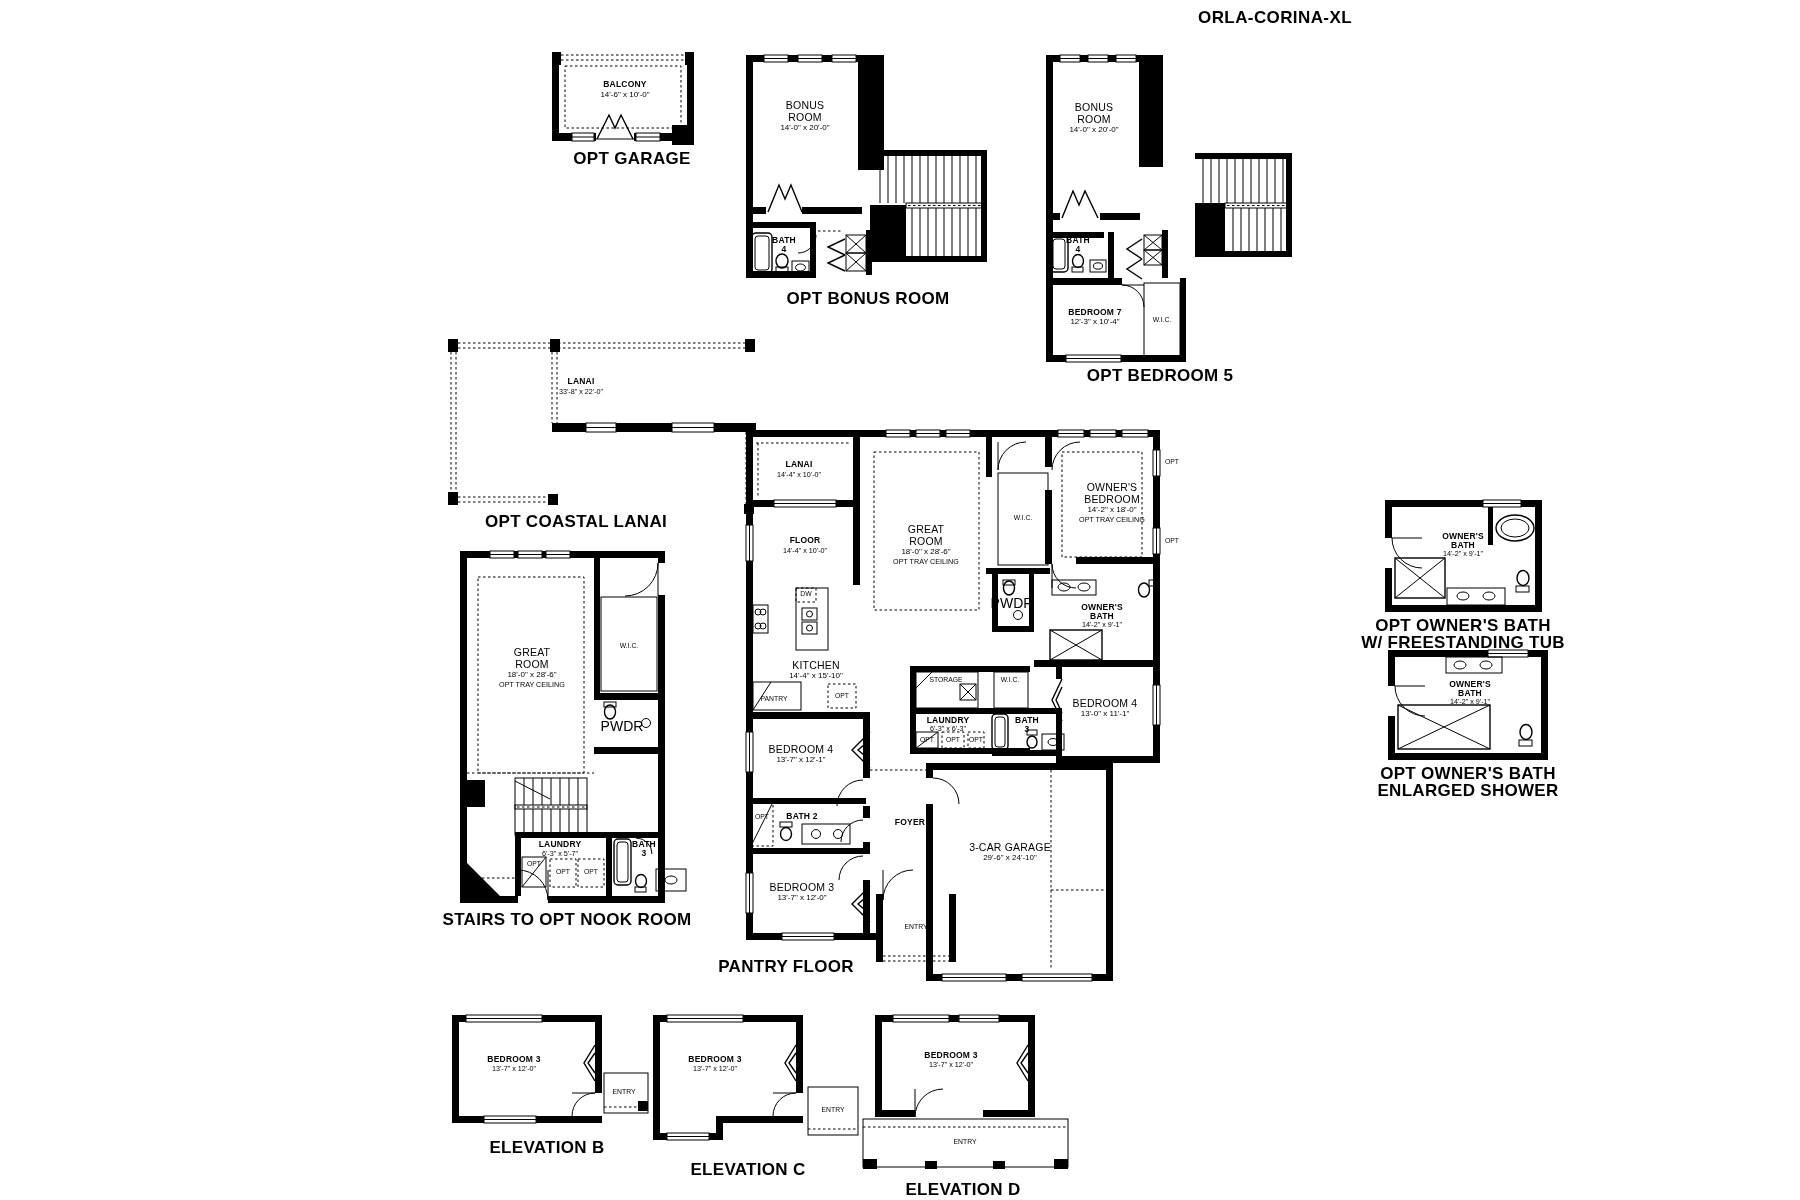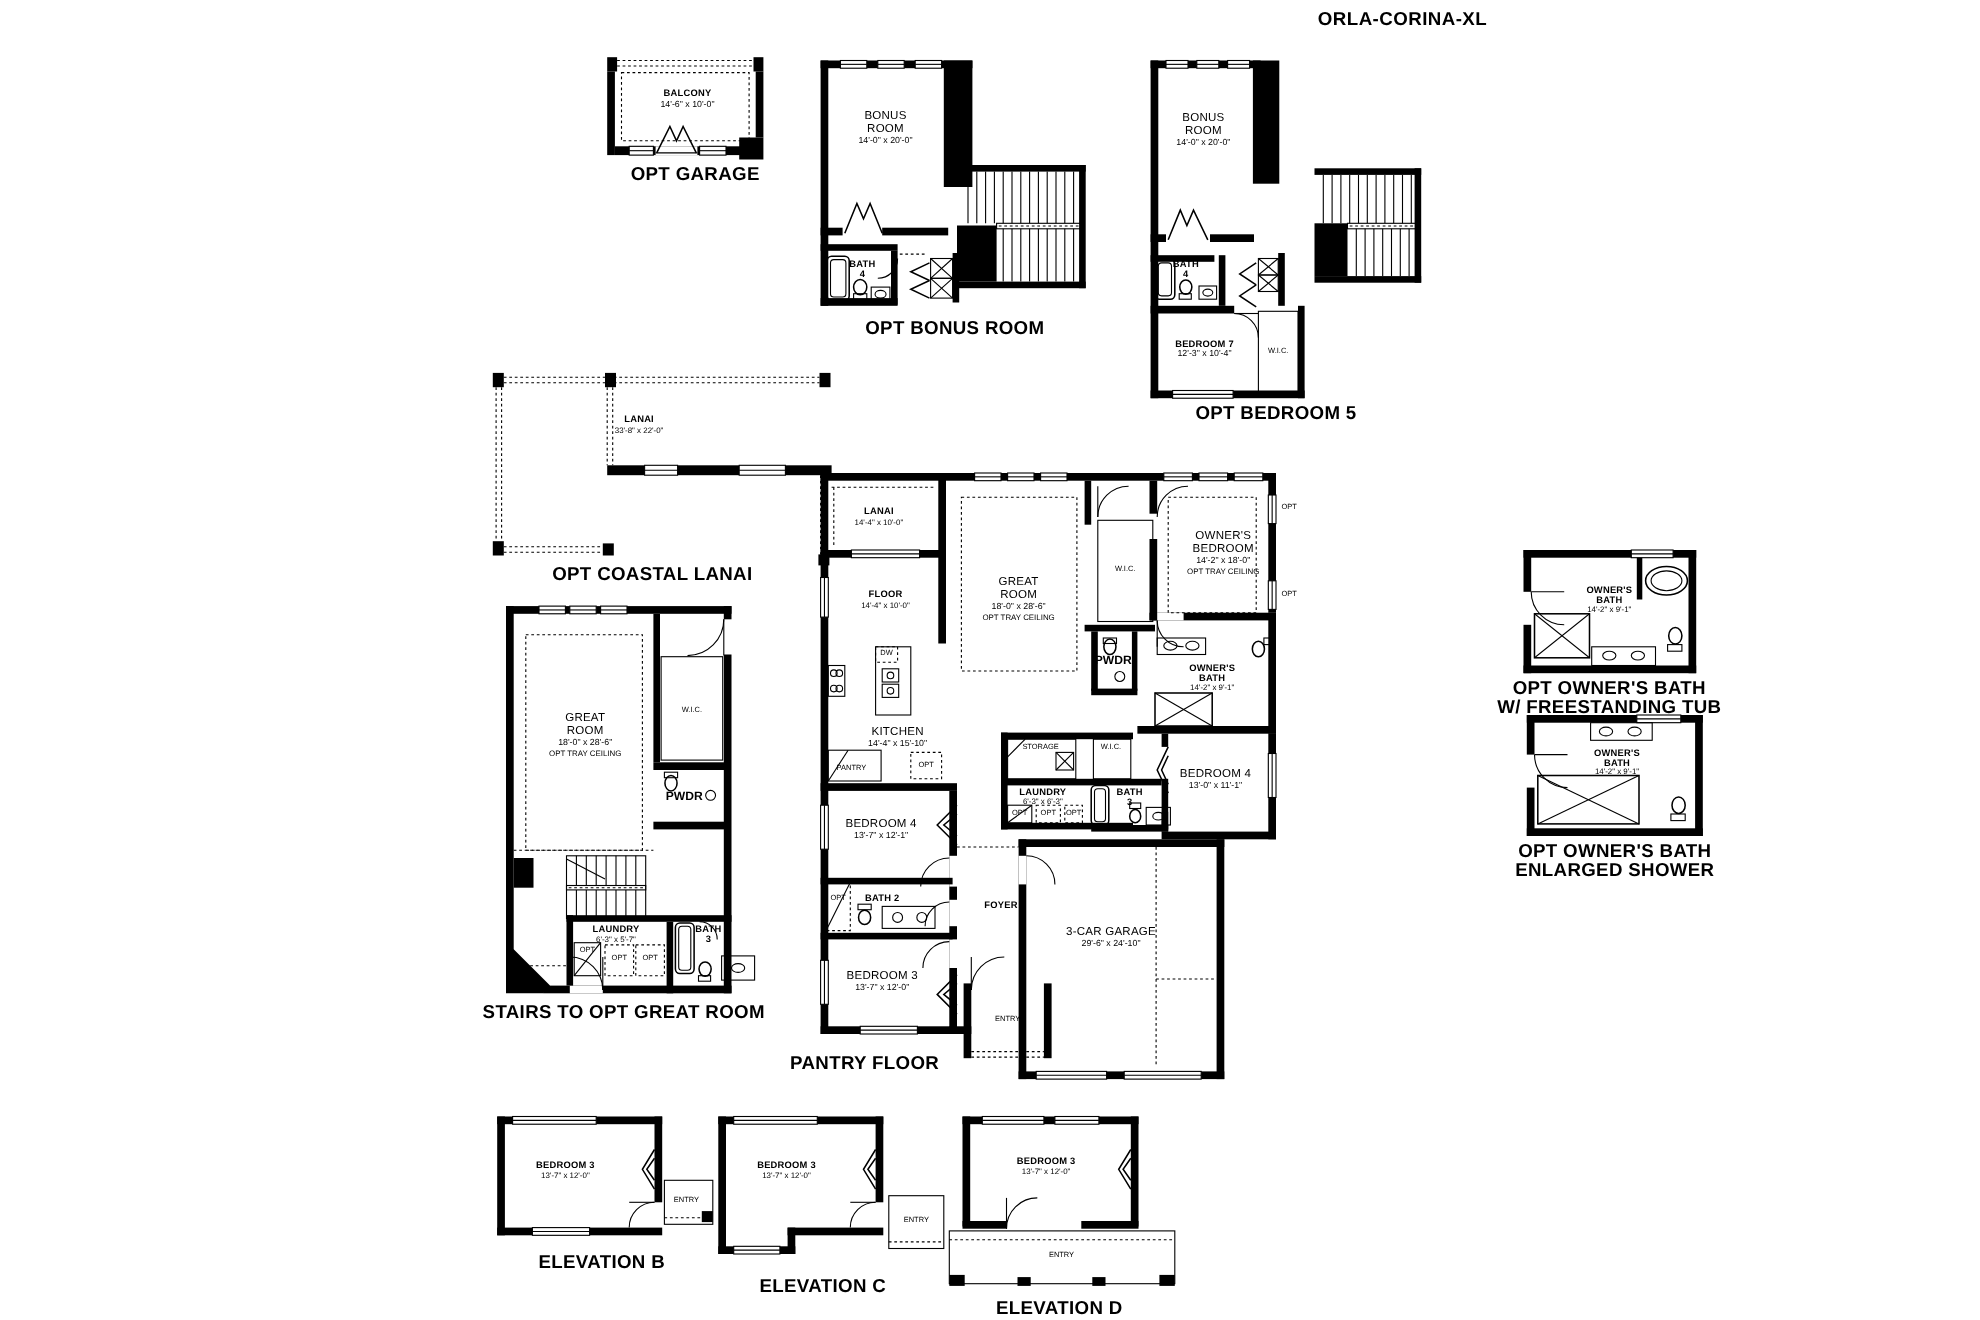--- a/index.html
+++ b/index.html
@@ -8,21 +8,21 @@
   .title{position:absolute;transform:translateX(-50%);font-weight:700;font-size:17px;letter-spacing:.4px;white-space:nowrap}
   .plan{position:absolute}
   .plan svg{position:absolute;left:0;top:0;overflow:visible}
   .lb{position:absolute;transform:translateX(-50%);white-space:nowrap;text-align:center;line-height:1}
   .cap{font-weight:700;font-size:17px;letter-spacing:.3px}
   .nm{font-weight:400;font-size:10.5px;letter-spacing:.2px}
   .nm2{font-weight:700;font-size:8.5px;letter-spacing:.2px}
   .dm{font-size:8px}
   .dm7{font-size:7.2px}
   .ty{font-size:6.8px}
-  .pw{font-weight:700;font-size:11px}
+  .pw{font-weight:400;font-size:14px}
   svg .wl{fill:#000}
   svg .tn{fill:none;stroke:#000;stroke-width:1.4}
   svg .tn1{fill:none;stroke:#000;stroke-width:1}
   svg .ds{fill:none;stroke:#000;stroke-width:1;stroke-dasharray:2.5 2.5}
   svg .win{fill:#fff;stroke:#000;stroke-width:1}
   svg .t{stroke:#000;stroke-width:1}
 </style>
 </head>
 <body>
 
@@ -185,21 +185,21 @@
       <rect class="wl" x="104" y="84" width="34" height="9"></rect>
       <rect class="win" x="138" y="84" width="30" height="9"></rect>
         <line class="t" x1="138" y1="88.5" x2="168" y2="88.5"></line>
       <rect class="wl" x="168" y="84" width="56" height="9"></rect>
       <rect class="win" x="224" y="84" width="42" height="9"></rect>
         <line class="t" x1="224" y1="88.5" x2="266" y2="88.5"></line>
       <rect class="wl" x="266" y="84" width="42" height="9"></rect>
     </svg>
     <div class="lb nm2" style="left:133px;top:38px">LANAI</div>
     <div class="lb dm7" style="left:133px;top:49px">33'-8" x 22'-0"</div>
-    <div class="lb cap" style="left:145px;top:174px">OPT COASTAL LANAI</div>
+    <div class="lb cap" style="left:128px;top:174px">OPT COASTAL LANAI</div>
   </div>
 
   <div class="plan" style="left:460px;top:551px;width:270px;height:380px">
     <svg width="270" height="380" viewBox="0 0 270 380">
       <rect class="wl" x="0" y="0" width="205" height="7"></rect>
       <rect class="win" x="30" y="0" width="24" height="7"></rect>
         <line class="t" x1="30" y1="3.5" x2="54" y2="3.5"></line>
       <rect class="win" x="58" y="0" width="24" height="7"></rect>
         <line class="t" x1="58" y1="3.5" x2="82" y2="3.5"></line>
       <rect class="win" x="86" y="0" width="24" height="7"></rect>
@@ -252,21 +252,21 @@
     <div class="lb dm7" style="left:72px;top:130px">OPT TRAY CEILING</div>
     <div class="lb ty" style="left:169px;top:92px">W.I.C.</div>
     <div class="lb pw" style="left:162px;top:168px">PWDR</div>
     <div class="lb nm2" style="left:100px;top:289px">LAUNDRY</div>
     <div class="lb dm7" style="left:100px;top:299px">6'-3" x 5'-7"</div>
     <div class="lb ty" style="left:74px;top:310px">OPT</div>
     <div class="lb ty" style="left:103px;top:318px">OPT</div>
     <div class="lb ty" style="left:131px;top:318px">OPT</div>
     <div class="lb nm2" style="left:184px;top:289px">BATH</div>
     <div class="lb nm2" style="left:184px;top:298px">3</div>
-    <div class="lb cap" style="left:107px;top:360px">STAIRS TO OPT GREAT ROOM</div>
+    <div class="lb cap" style="left:107px;top:360px">STAIRS TO OPT NOOK ROOM</div>
   </div>
 
   <div class="plan" style="left:746px;top:430px;width:445px;height:565px">
     <svg width="445" height="565" viewBox="0 0 445 565">
       <rect class="wl" x="0" y="0" width="414" height="7"></rect>
       <rect class="win" x="140" y="0" width="24" height="7"></rect>
         <line class="t" x1="140" y1="3.5" x2="164" y2="3.5"></line>
       <rect class="win" x="170" y="0" width="24" height="7"></rect>
         <line class="t" x1="170" y1="3.5" x2="194" y2="3.5"></line>
       <rect class="win" x="200" y="0" width="24" height="7"></rect>

